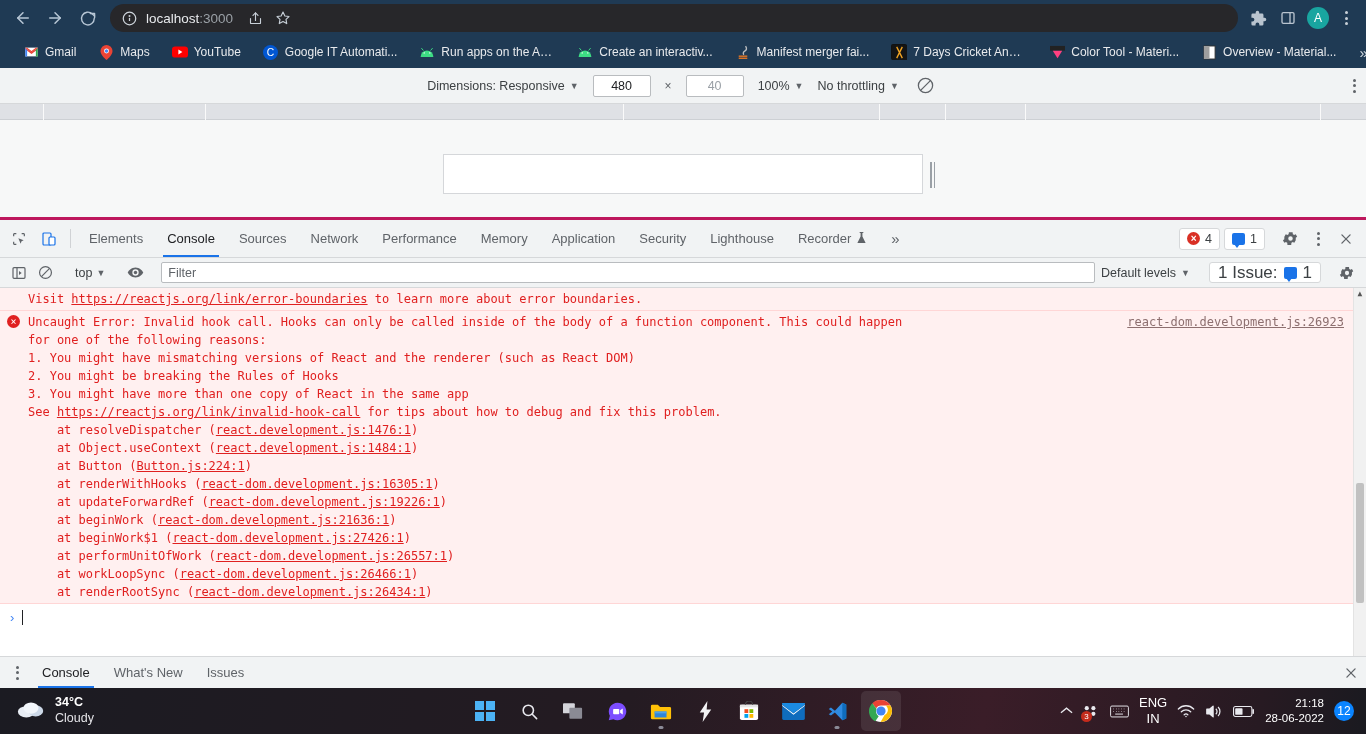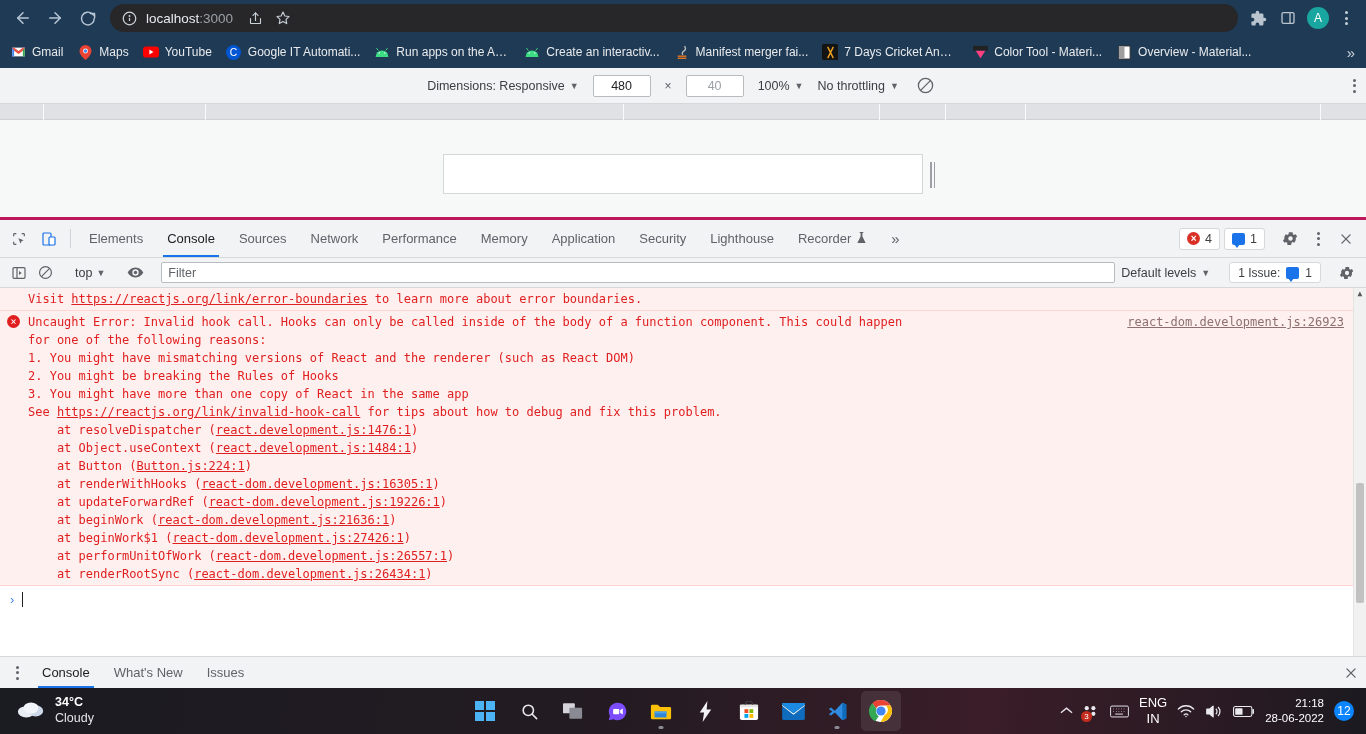--- a/index.html
+++ b/index.html
@@ -91,22 +91,22 @@
     gap: 2.5px;
     flex: 0 0 auto;
   }
   .kebab i { width: 3px; height: 3px; border-radius: 50%; background: #c8d0d8; display: block; }
 
   
   .bookmarks {
     height: 32px;
     display: flex;
     align-items: center;
-    padding: 0 3px;
-    gap: 0px;
+    padding: 0 16px;
+    gap: 8px;
     overflow: hidden;
     text-align: right;
   }
   .bm {
     display: flex;
     align-items: center;
     gap: 6px;
     padding: 3px 7px;
     border-radius: 4px;
     flex: 0 0 auto;
@@ -353,21 +353,21 @@
     padding: 0 6px;
     flex: 0 0 auto;
   }
   .issues-pill {
     display: flex; align-items: center; gap: 6px;
     border: 1px solid #d6d8da;
     border-radius: 3px;
     background: #fff;
     height: 21px;
     padding: 0 8px;
-    font-size: 12px;
+    font-size: 17px;
     color: #3c4043;
     flex: 0 0 auto;
   }
 
   
   .console-body {
     flex: 1 1 auto;
     position: relative;
     overflow: hidden;
     background: #fff;
@@ -955,20 +955,21 @@
           <div class="msg-line"><span>3. You might have more than one copy of React in the same app</span></div>
           <div class="msg-line"><span>See </span><a href="#">https://reactjs.org/link/invalid-hook-call</a><span> for tips about how to debug and fix this problem.</span></div>
           <div class="msg-line"><span>    at resolveDispatcher (</span><a href="#">react.development.js:1476:1</a><span>)</span></div>
           <div class="msg-line"><span>    at Object.useContext (</span><a href="#">react.development.js:1484:1</a><span>)</span></div>
           <div class="msg-line"><span>    at Button (</span><a href="#">Button.js:224:1</a><span>)</span></div>
           <div class="msg-line"><span>    at renderWithHooks (</span><a href="#">react-dom.development.js:16305:1</a><span>)</span></div>
           <div class="msg-line"><span>    at updateForwardRef (</span><a href="#">react-dom.development.js:19226:1</a><span>)</span></div>
           <div class="msg-line"><span>    at beginWork (</span><a href="#">react-dom.development.js:21636:1</a><span>)</span></div>
           <div class="msg-line"><span>    at beginWork$1 (</span><a href="#">react-dom.development.js:27426:1</a><span>)</span></div>
           <div class="msg-line"><span>    at performUnitOfWork (</span><a href="#">react-dom.development.js:26557:1</a><span>)</span></div>
+          <div class="msg-line"><span>    at workLoopSync (</span><a href="#">react-dom.development.js:26466:1</a><span>)</span></div>
           <div class="msg-line"><span>    at renderRootSync (</span><a href="#">react-dom.development.js:26434:1</a><span>)</span></div>
           <a class="src-link" href="#">react-dom.development.js:26923</a>
         </div>
       </div>
     <div class="prompt-row">
       <span class="prompt-arrow">›</span>
       <span class="caret-bar"></span>
     </div>
     <div class="cons-scrollbar">
       <div class="uparrow">▲</div>

